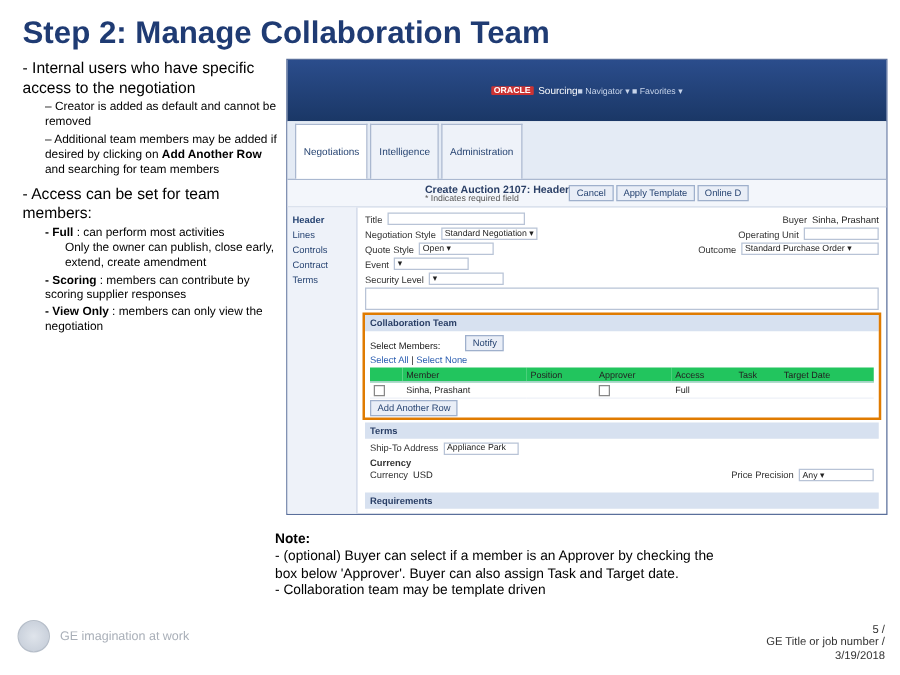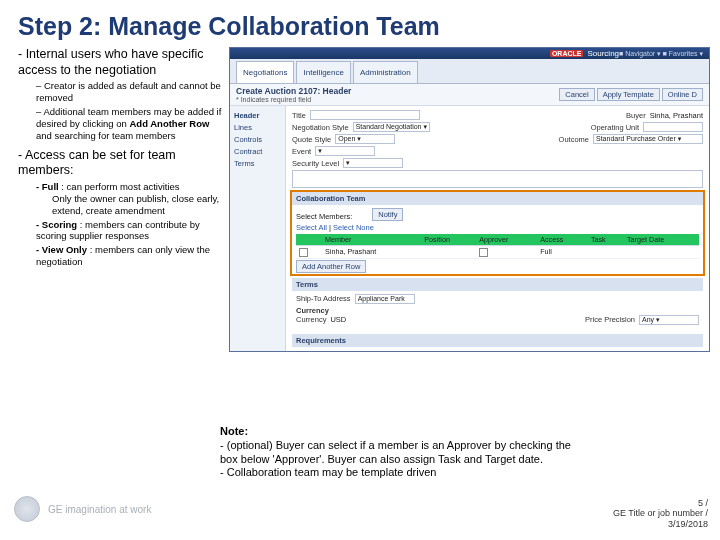--- a/index.html
+++ b/index.html
@@ -50,22 +50,22 @@
     width: 100%;
     border: 1px solid #5a6f9b;
     font-size: 8px;
     background: #fff;
   }
   .oracle-header {
     background: linear-gradient(#2b4d8c, #1a3766);
     color: #fff;
     display: flex;
     align-items: center;
-    justify-content: flex-end;
-    padding: 1px 6px;
+    justify-content: center;
+    padding: 20px 6px;
     font-size: 8px;
   }
   .oracle-logo {
     display: flex;
     align-items: center;
     gap: 4px;
   }
   .oracle-logo .ologo {
     background: #c33;
     color: #fff;
@@ -83,32 +83,32 @@
     border-bottom: 1px solid #aab8d0;
     padding: 2px 6px 0 6px;
     display: flex;
     gap: 2px;
     font-size: 8px;
   }
   .oracle-tabs .tab {
     background: #eef2f9;
     border: 1px solid #aab8d0;
     border-bottom: none;
-    padding: 6px 6px;
+    padding: 17px 6px;
     color: #274472;
   }
   .oracle-tabs .tab.active { background: #fff; }
   .oracle-subhead {
     background: #f3f6fb;
     padding: 2px 6px;
     font-size: 8.5px;
     color: #2a3f66;
     border-bottom: 1px solid #d3dbe9;
     display: flex;
-    justify-content: space-between;
+    justify-content: center;
     align-items: center;
   }
   .oracle-subhead .btns {
     display: flex;
     gap: 2px;
   }
   .ob {
     background: #e9eef7;
     border: 1px solid #9fb0cc;
     font-size: 7.5px;

